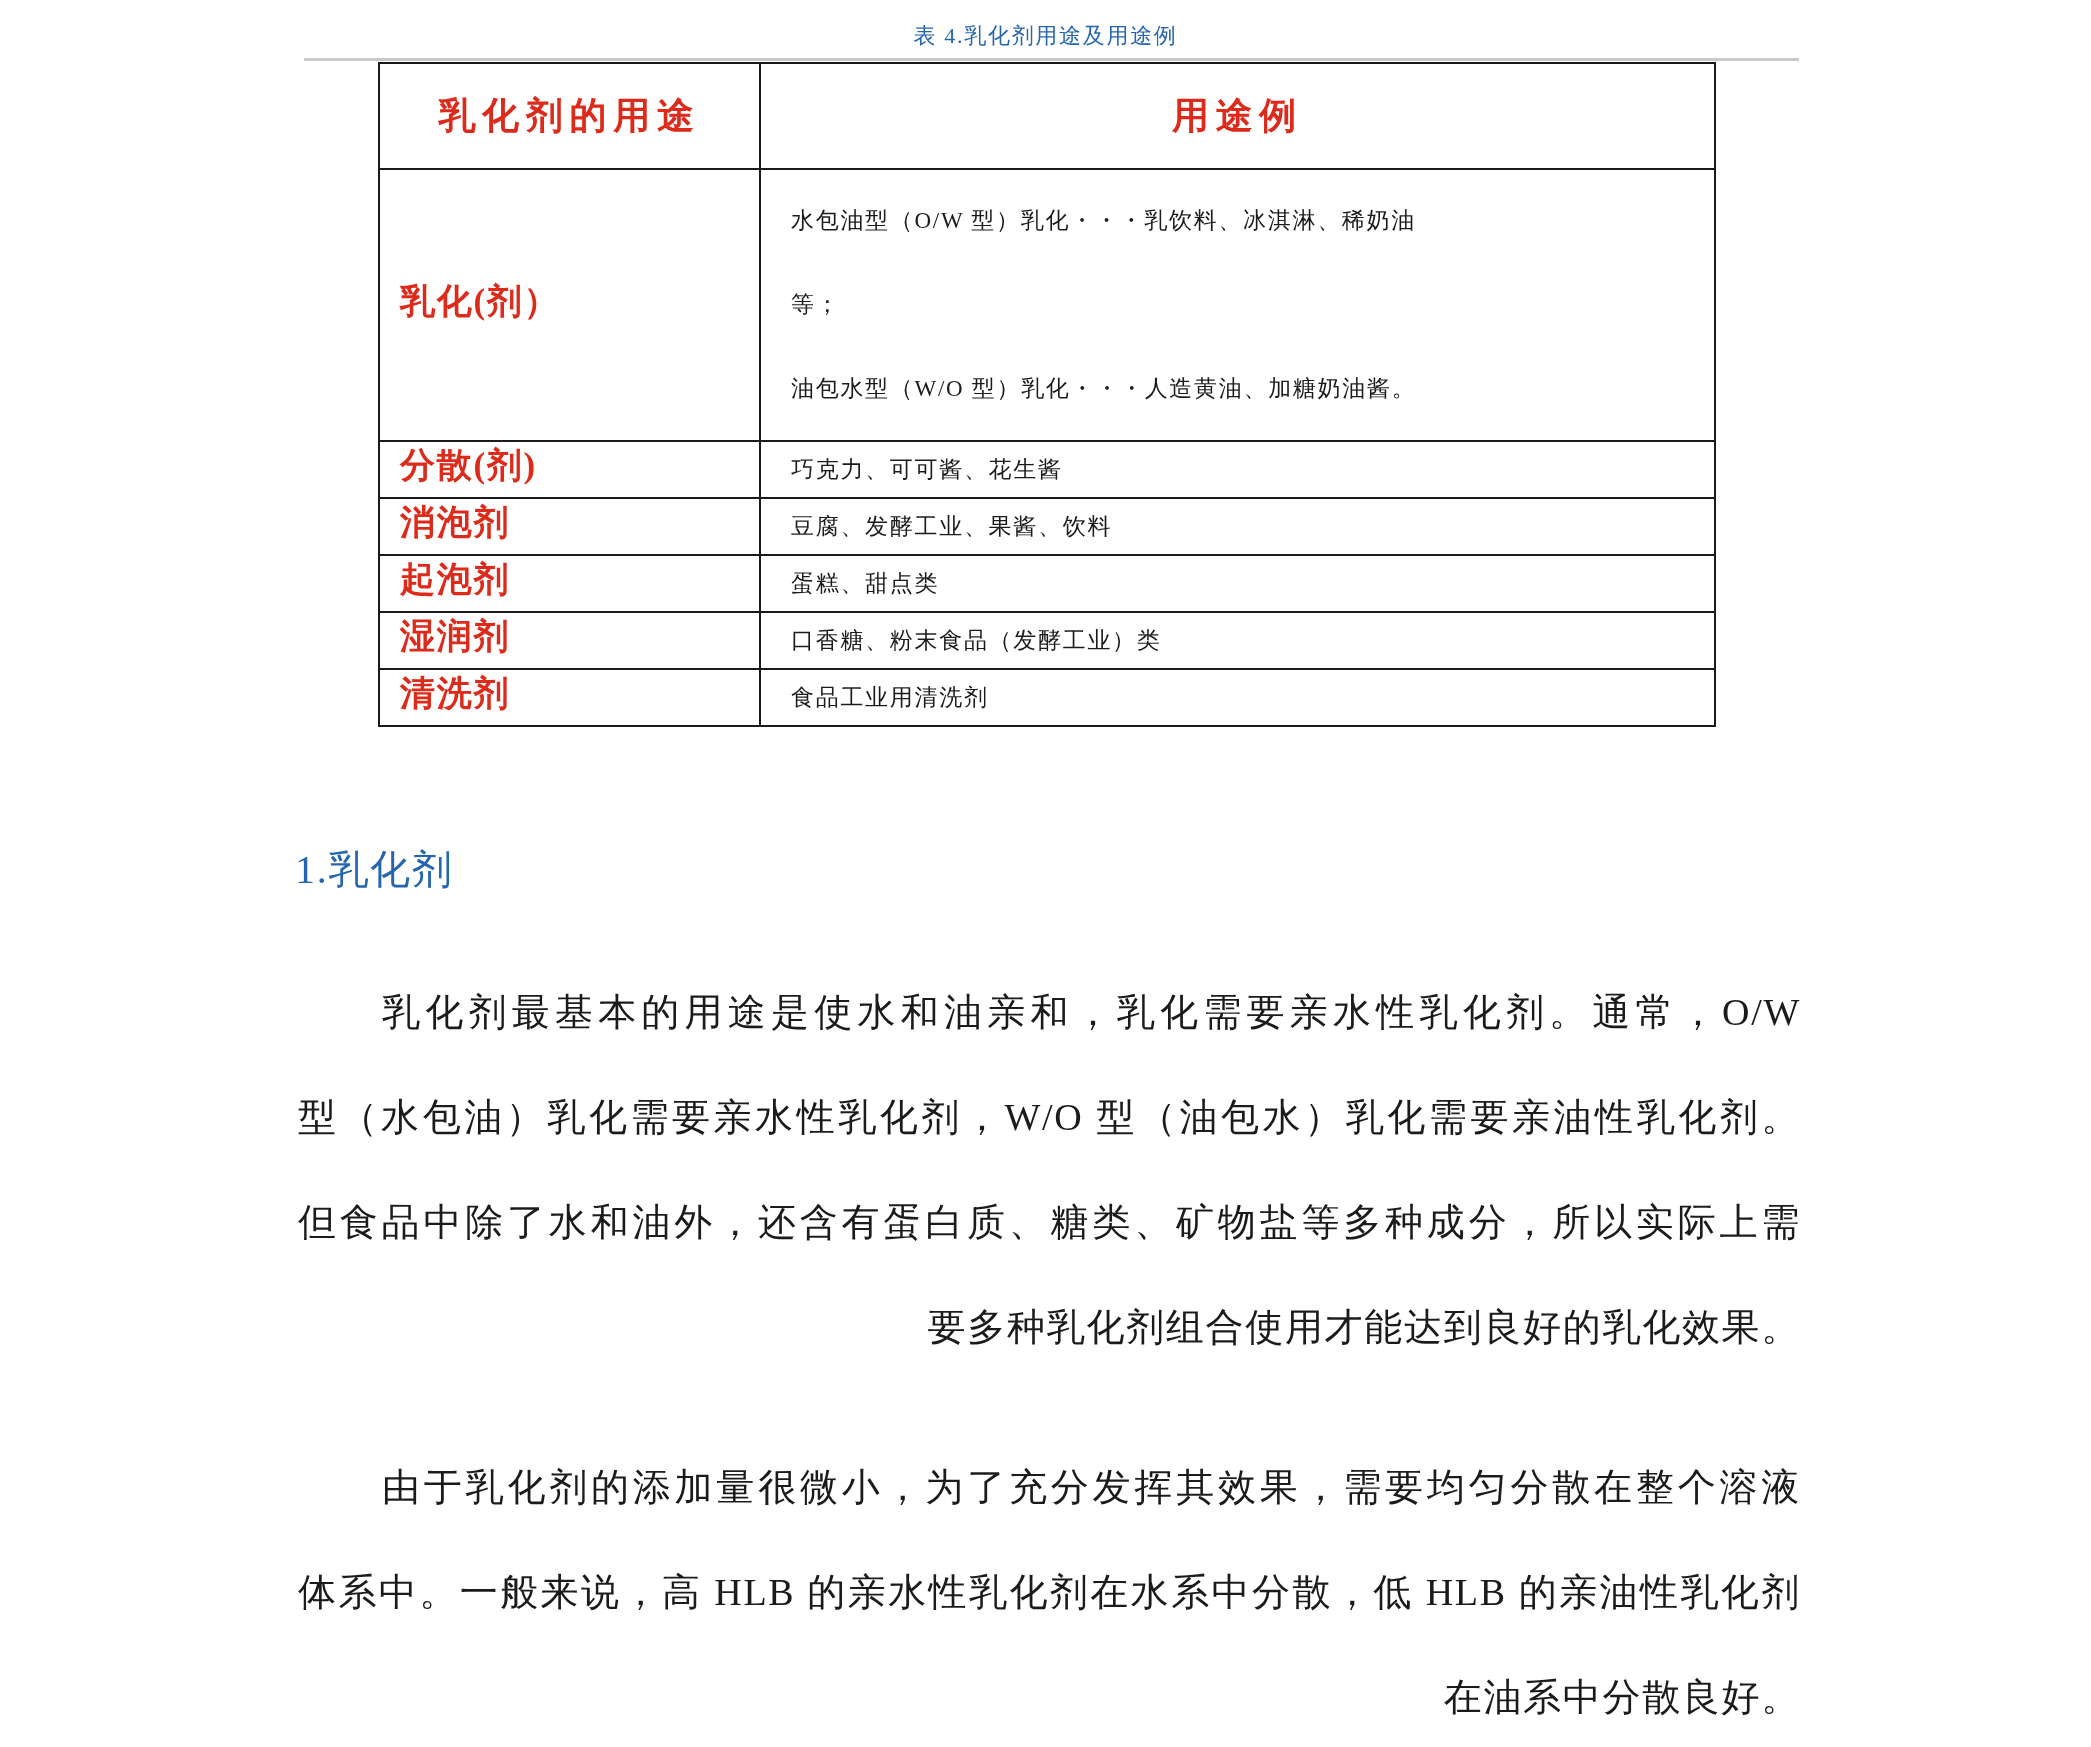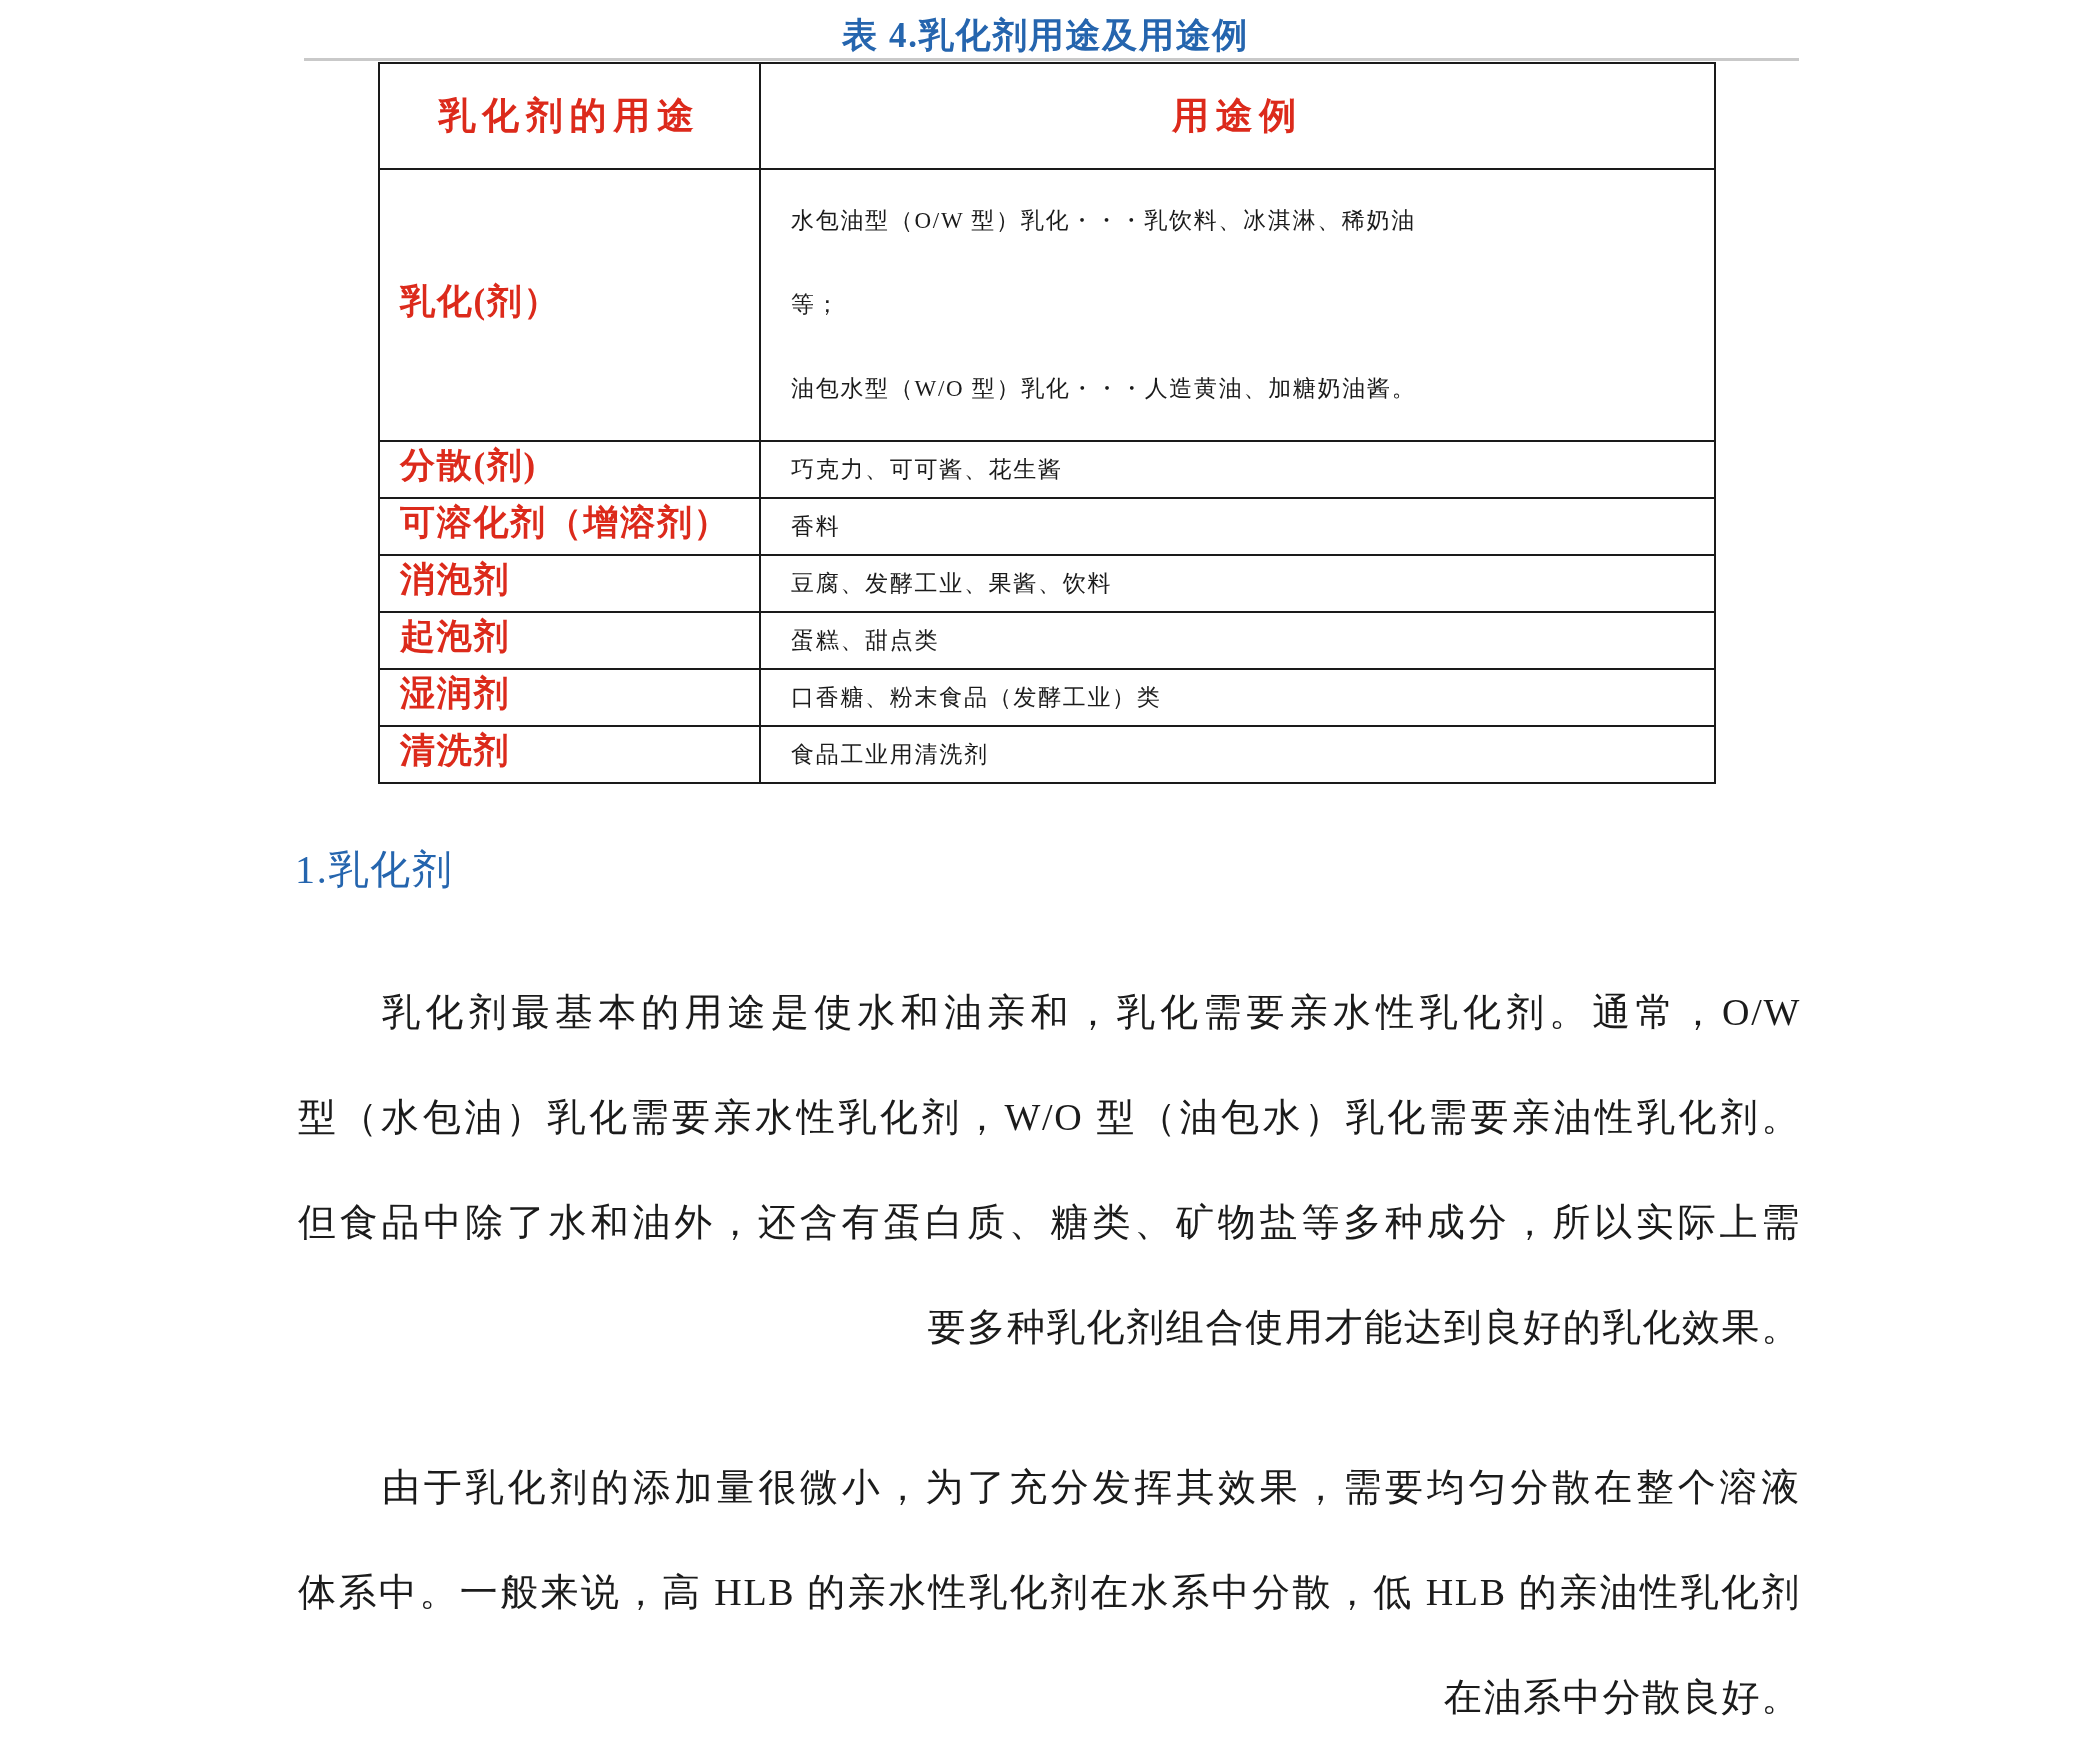--- a/index.html
+++ b/index.html
@@ -6,21 +6,21 @@
     --blue:#2565AE; --red:#DC2A1B; --text:#1B1B1B; --border:#1A1A1A; --gray:#C9C9C9; --bg:#FFFFFF;
   }
   html,body{margin:0;padding:0;background:var(--bg);}
   .page{
     position:relative; width:2091px; height:1747px; background:var(--bg);
     font-family:"Liberation Serif", serif; color:var(--text); overflow:hidden;
   }
   
   .caption{
     position:absolute; left:0; top:13.5px; width:100%;
-    text-align:center; font-size:35px; line-height:44px; font-weight:700;
+    text-align:center; font-size:22px; line-height:44px; font-weight:400;
     color:var(--blue); letter-spacing:1.7px;
   }
   
   .rule{
     position:absolute; left:304px; top:58px; width:1495px; height:2.5px;
     background:var(--gray);
   }
   
   .uses-table{
     position:absolute; left:378px; top:62px; width:1337px;
@@ -89,24 +89,20 @@
         <div class="cellline">水包油型（O/W 型）乳化・・・乳饮料、冰淇淋、稀奶油</div>
         <div class="cellline">等；</div>
         <div class="cellline">油包水型（W/O 型）乳化・・・人造黄油、加糖奶油酱。</div>
       </td>
     </tr>
     <tr class="rs">
       <td class="label-cell">分散(剂)</td>
       <td class="example-cell">巧克力、可可酱、花生酱</td>
     </tr>
     <tr class="rs">
-      <td class="label-cell">可溶化剂（增溶剂）</td>
-      <td class="example-cell">香料</td>
-    </tr>
-    <tr class="rs">
       <td class="label-cell">消泡剂</td>
       <td class="example-cell">豆腐、发酵工业、果酱、饮料</td>
     </tr>
     <tr class="rs">
       <td class="label-cell">起泡剂</td>
       <td class="example-cell">蛋糕、甜点类</td>
     </tr>
     <tr class="rs">
       <td class="label-cell">湿润剂</td>
       <td class="example-cell">口香糖、粉末食品（发酵工业）类</td>

